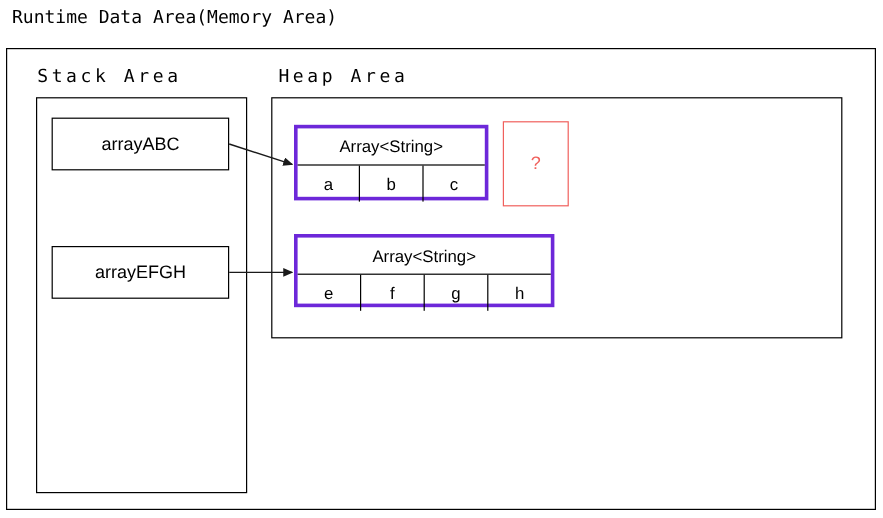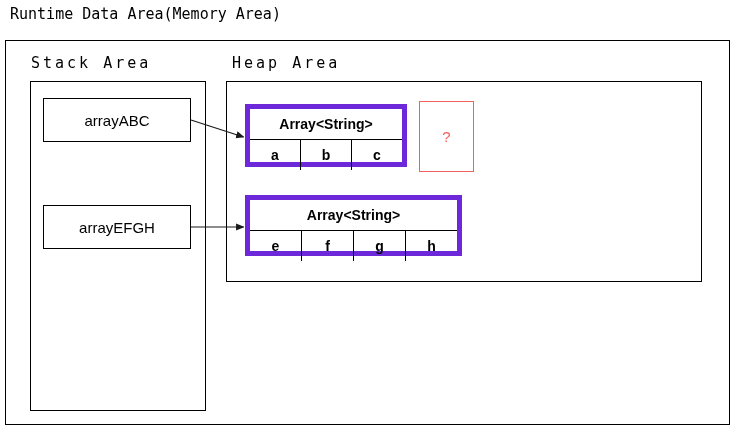--- a/index.html
+++ b/index.html
@@ -95,24 +95,23 @@
     justify-content: center;
     font-size: 15px;
     font-family: "Liberation Sans", sans-serif;
   }
   .var-abc  { top: 98px; }
   .var-efgh { top: 205px; }
 
   
   .array-obj {
     position: absolute;
-    border: 5px solid #6d28d9;
-    box-sizing: border-box;
-    background: #fff;
-    font-weight: bold;
+    border: 3px solid #6d28d9;
+    box-sizing: border-box;
+    background: #fff;
   }
   .array-1 { left: 245px; top: 104px; width: 162px; height: 63px; }
   .array-2 { left: 245px; top: 195px; width: 217px; height: 61px; }
 
   .array-header {
     height: 31px;
     border-bottom: 1px solid #000;
     box-sizing: border-box;
     display: flex;
     align-items: center;

